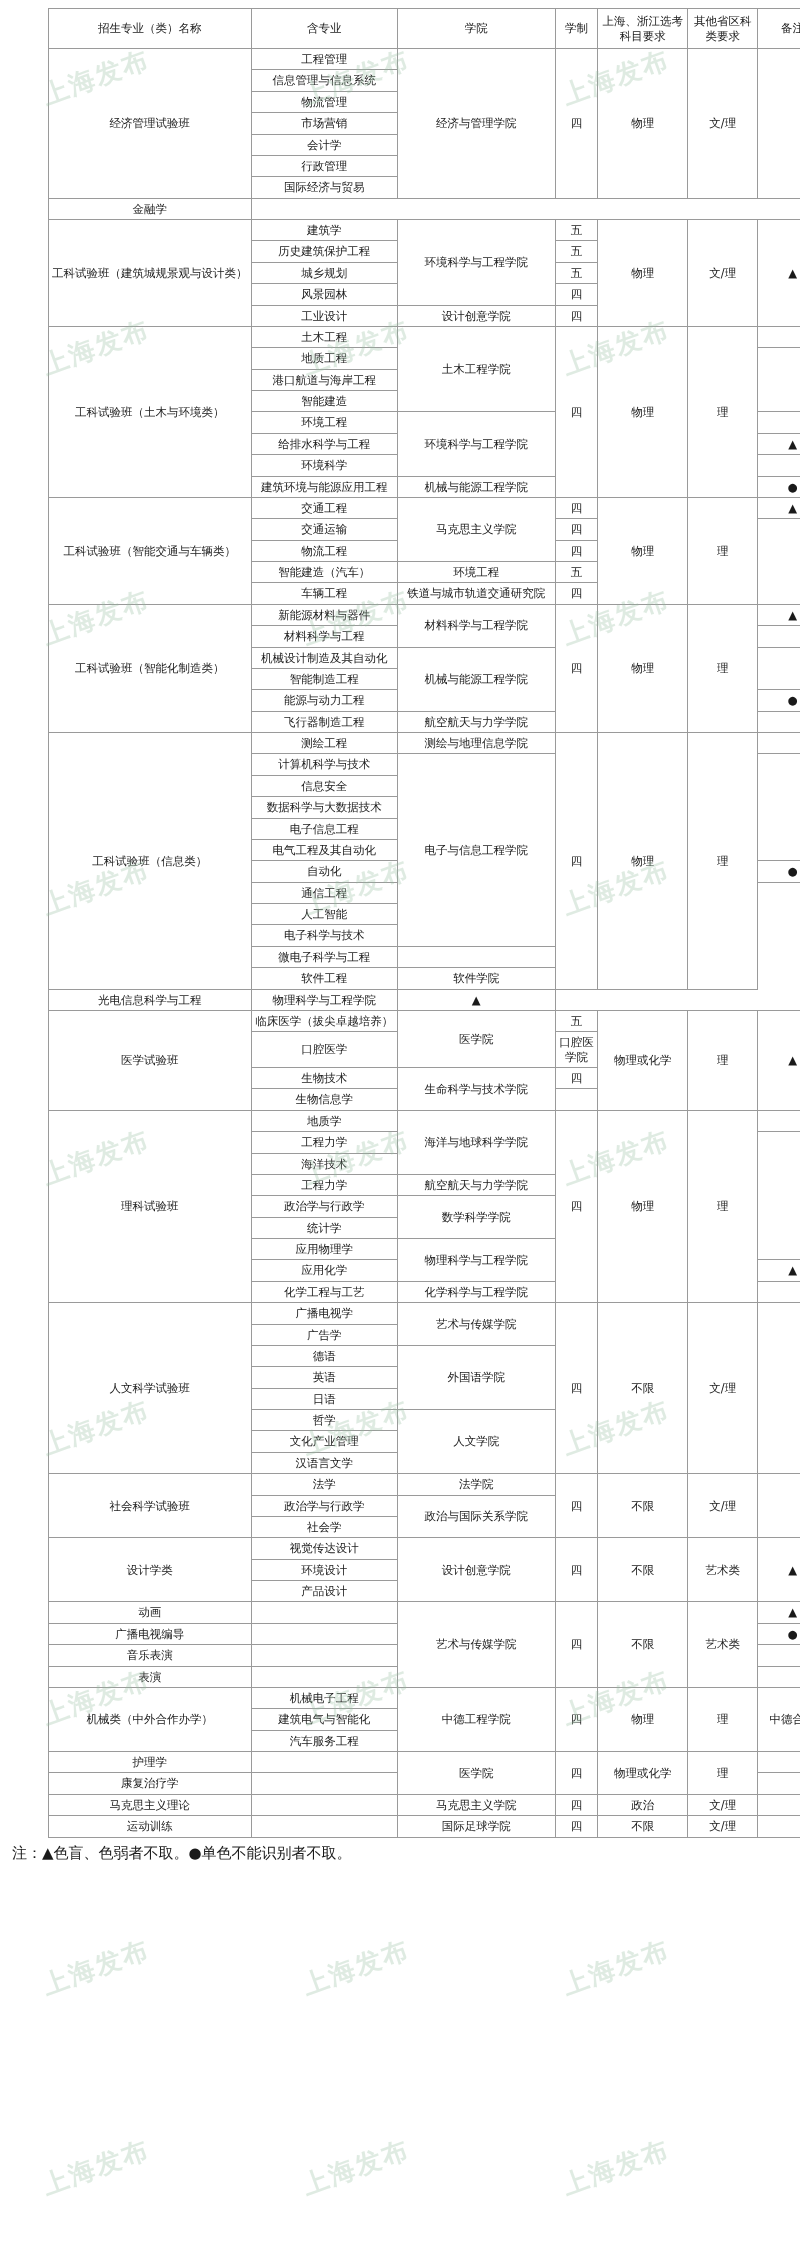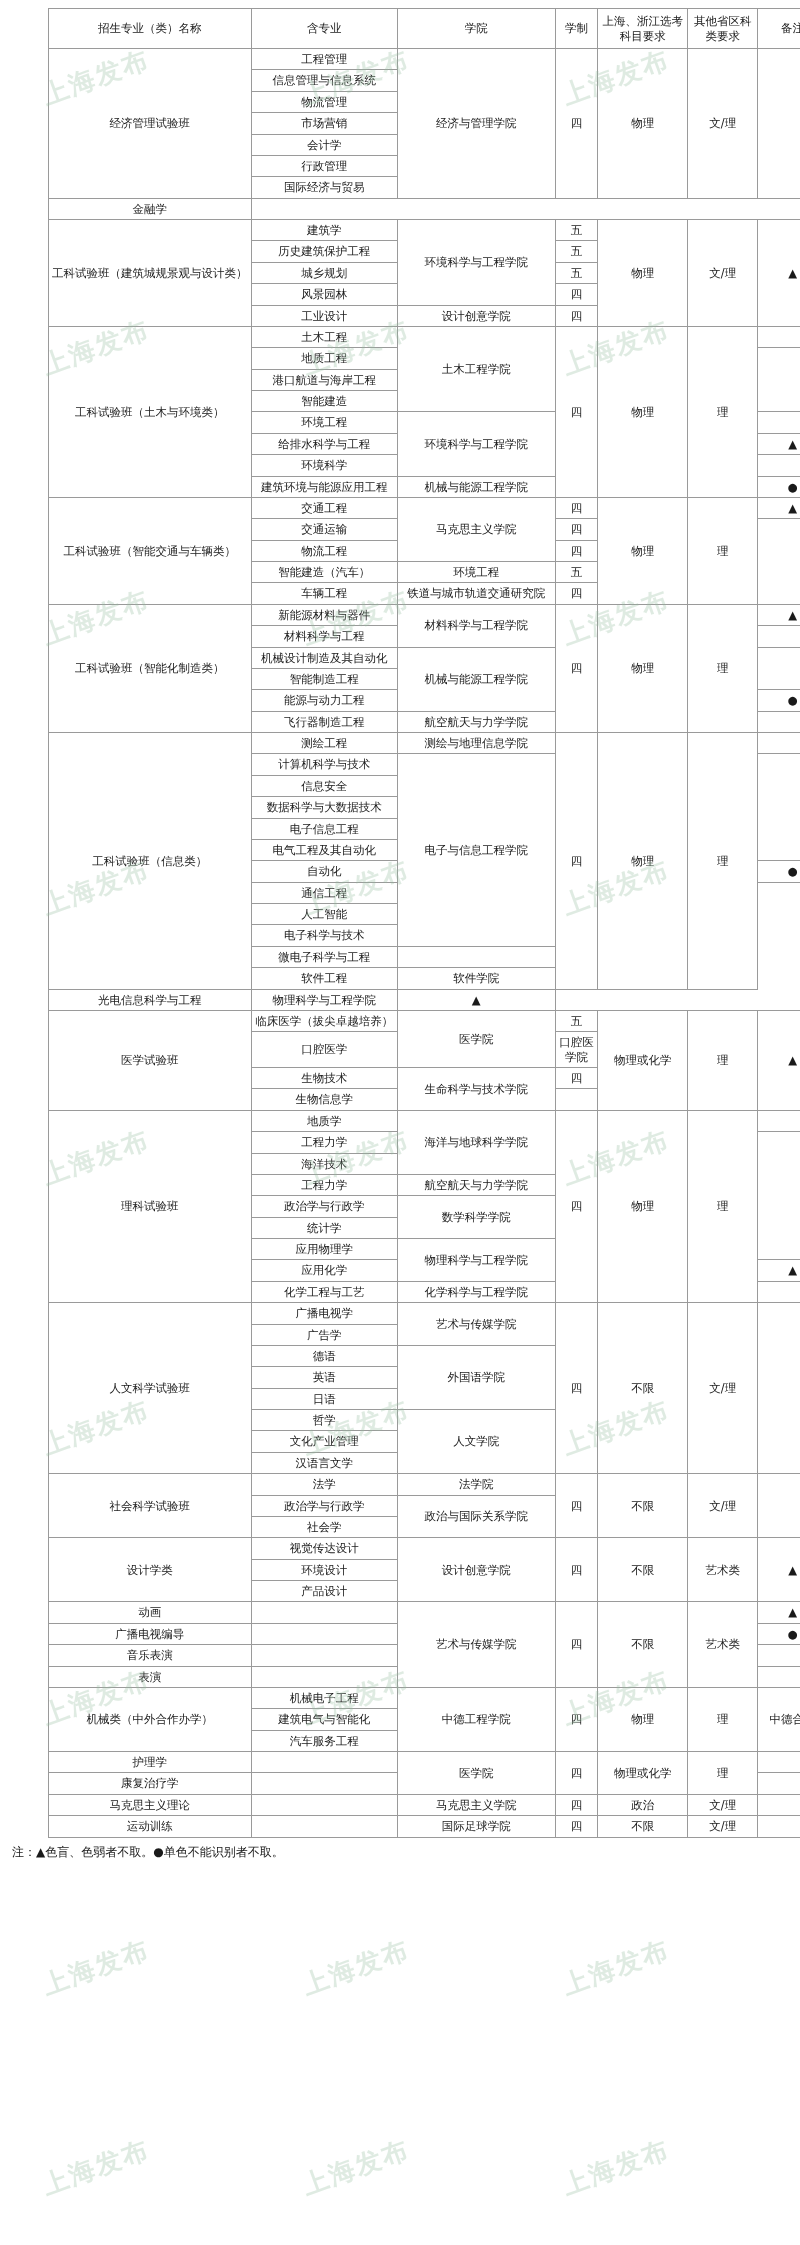--- a/index.html
+++ b/index.html
@@ -52,21 +52,21 @@
     color: rgba(150, 190, 160, 0.30);
     font-size: 26px;
     font-weight: bold;
     letter-spacing: 2px;
     transform: rotate(-20deg);
     pointer-events: none;
     white-space: nowrap;
     font-family: "DejaVu Sans", "Liberation Sans", sans-serif;
   }
   .note {
-    font-size: 12px;
+    font-size: 15px;
     padding: 6px 2px 10px 2px;
     color: #1a1a1a;
   }
 </style>
 </head>
 <body>
 
 <div class="sheet">
 
   <div id="watermarks">

